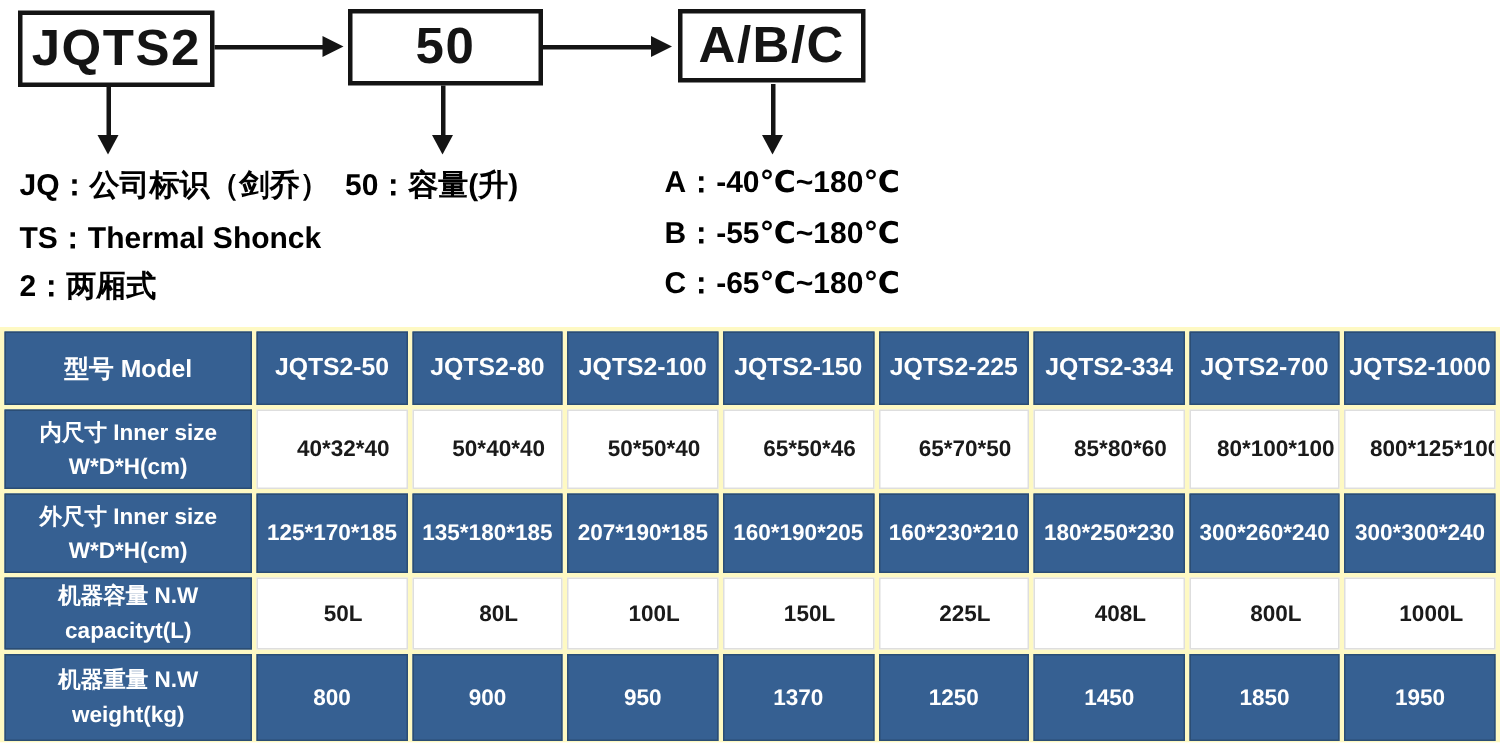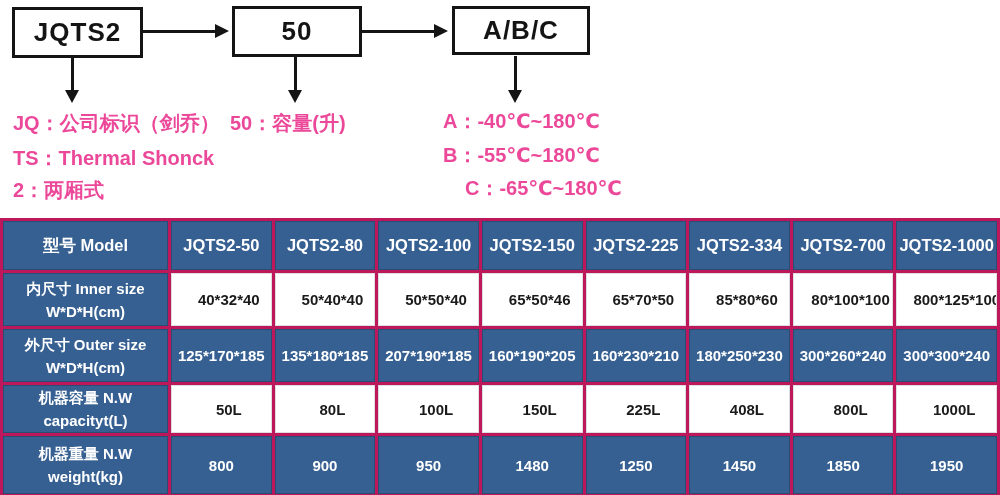--- a/index.html
+++ b/index.html
@@ -4,25 +4,25 @@
 <style>
   html,body{margin:0;padding:0;background:#fff;}
   #stage{
     position:relative;width:1000px;height:495px;overflow:hidden;background:#fff;
     font-family:"Liberation Sans","DejaVu Sans",sans-serif;
   }
   
   .flow-box{
     position:absolute;box-sizing:border-box;border:3px solid #141414;background:#fff;
     display:flex;align-items:center;justify-content:center;
-    font-size:26px;font-weight:bold;color:#141414;letter-spacing:1px;
+    font-size:34px;font-weight:bold;color:#141414;letter-spacing:1px;
   }
   #box-1{left:12px;top:7px;width:131px;height:51px;}
   #box-2{left:232px;top:6px;width:130px;height:51px;}
-  #box-3{left:452px;top:6px;width:138px;height:49px;}
+  #box-3{left:452px;top:6px;width:125px;height:49px;}
 
   .arrow-h{position:absolute;height:3px;background:#141414;}
   .arrow-h::after{
     content:"";position:absolute;right:-13px;top:-6px;width:0;height:0;
     border-left:14px solid #141414;border-top:7px solid transparent;border-bottom:7px solid transparent;
   }
   #arrow-h1{left:143px;top:30px;width:73px;}
   #arrow-h2{left:362px;top:30px;width:73px;}
 
   .arrow-v{position:absolute;width:15px;}
@@ -30,32 +30,32 @@
   .arrow-v .head{
     position:absolute;left:0;bottom:0;width:0;height:0;
     border-top:13px solid #141414;border-left:7.5px solid transparent;border-right:7.5px solid transparent;
   }
   #arrow-v1{left:65px;top:57px;height:46px;}
   #arrow-v2{left:288px;top:57px;height:46px;}
   #arrow-v3{left:508px;top:56px;height:47px;}
   .arrow-v .shaft{height:34px;}
 
   .legend{
-    position:absolute;font-size:20px;font-weight:bold;color:#ec4899;white-space:nowrap;
+    position:absolute;font-size:20px;font-weight:bold;color:#000000;white-space:nowrap;
   }
   #legend-jq{left:13px;top:110px;}
   #legend-50{left:230px;top:110px;text-align:right;}
   #legend-a{left:443px;top:108px;}
   #legend-ts{left:13px;top:145px;}
   #legend-b{left:443px;top:142px;}
   #legend-2{left:13px;top:177px;}
-  #legend-c{left:465px;top:175px;}
+  #legend-c{left:443px;top:175px;}
 
   
-  #table-wrap{position:absolute;left:0;top:218px;width:1000px;height:277px;overflow:hidden;background:#be185d;}
+  #table-wrap{position:absolute;left:0;top:218px;width:1000px;height:277px;overflow:hidden;background:#fef9c3;}
   table.spec{
     width:1000px;border-collapse:separate;border-spacing:3px;table-layout:fixed;
   }
   col.c-label{width:165px;}
   th,td{
     box-sizing:border-box;padding:0 1px;text-align:center;vertical-align:middle;
     font-weight:bold;overflow:hidden;
   }
   .blue{background:#366092;color:#fff;border:1px solid #2b4d74;}
   .lite{background:#fff;color:#1a1a1a;border:1px solid #dedede;padding-left:16px;}
@@ -141,21 +141,21 @@
         <td class="lite val">50*40*40</td>
         <td class="lite val">50*50*40</td>
         <td class="lite val">65*50*46</td>
         <td class="lite val">65*70*50</td>
         <td class="lite val">85*80*60</td>
         <td class="lite val">80*100*100</td>
         <td class="lite val">800*125*100</td>
       </tr>
       <tr class="r-outer">
         <th class="blue lbl">
-          <div>外尺寸 Outer size</div>
+          <div>外尺寸 Inner size</div>
           <div>W*D*H(cm)</div>
         </th>
         <td class="blue val">125*170*185</td>
         <td class="blue val">135*180*185</td>
         <td class="blue val">207*190*185</td>
         <td class="blue val">160*190*205</td>
         <td class="blue val">160*230*210</td>
         <td class="blue val">180*250*230</td>
         <td class="blue val">300*260*240</td>
         <td class="blue val">300*300*240</td>
@@ -175,21 +175,21 @@
         <td class="lite val">1000L</td>
       </tr>
       <tr class="r-weight">
         <th class="blue lbl">
           <div>机器重量 N.W</div>
           <div>weight(kg)</div>
         </th>
         <td class="blue val">800</td>
         <td class="blue val">900</td>
         <td class="blue val">950</td>
-        <td class="blue val">1480</td>
+        <td class="blue val">1370</td>
         <td class="blue val">1250</td>
         <td class="blue val">1450</td>
         <td class="blue val">1850</td>
         <td class="blue val">1950</td>
       </tr>
     </tbody>
       </table>
   </div>
 
 </div>

